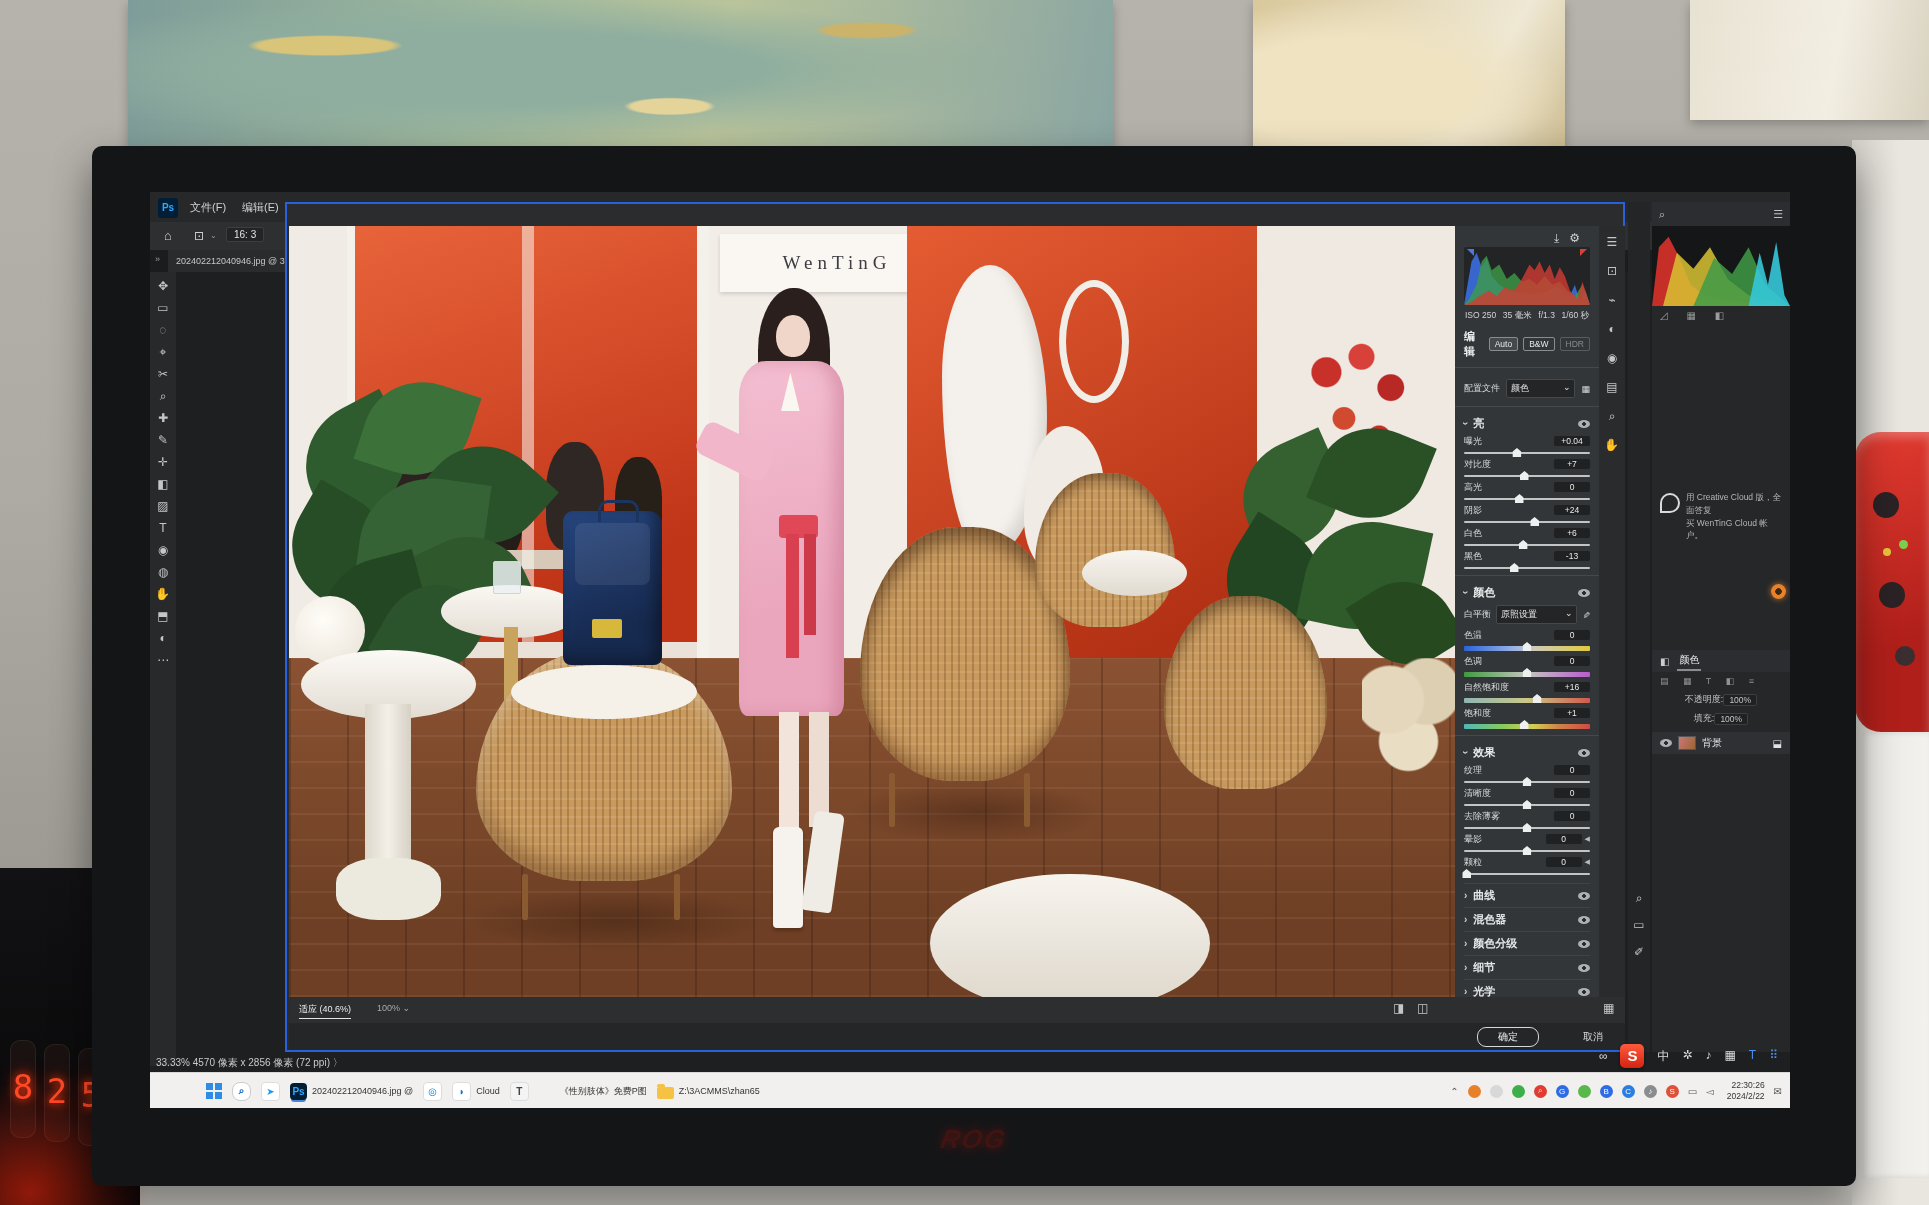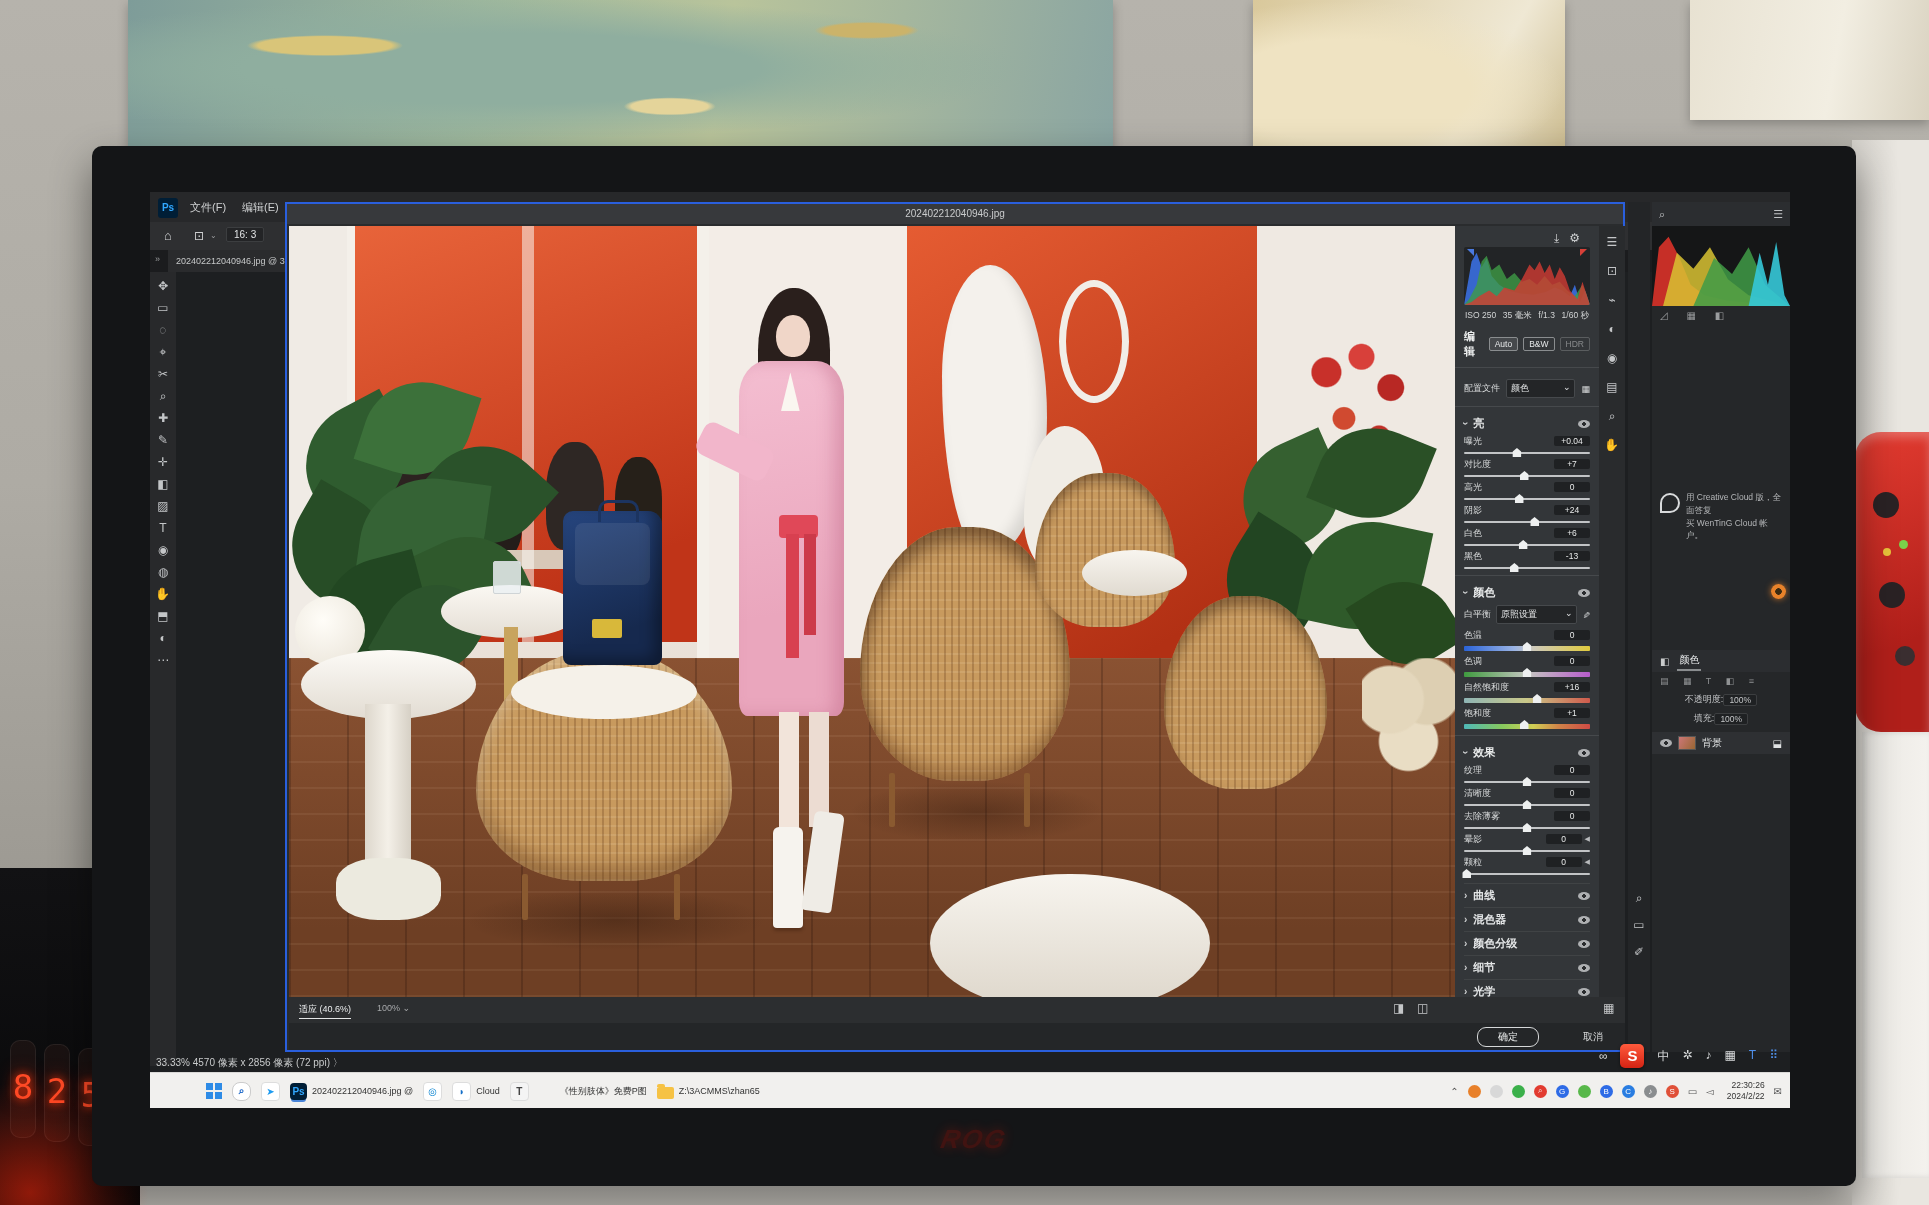--- a/index.html
+++ b/index.html
@@ -270,37 +270,39 @@
       </div>
       <div id="layer-row">
         <span class="eye"></span>
         <span id="layer-thumb"></span>
         <span style="flex:1;">背景</span>
         <span>⬓</span>
       </div>
     </div>
 
     <div class="abs" id="acr">
-      <div id="acr-title">202402212040946.jpg</div>
 
       <div id="acr-photo">
 
         <div class="ph" style="left:0;top:0;width:100%;height:60%;background:linear-gradient(#f2ece5,#e9e0d7);"></div>
         <div class="ph" style="left:5%;top:0;width:31%;height:54%;background:linear-gradient(160deg,#e8643a,#c03418 80%);"></div>
         <div class="ph" style="left:9%;top:28%;width:5%;height:14%;background:#2c2320;border-radius:45% 45% 30% 30%;"></div>
         <div class="ph" style="left:15%;top:30%;width:5%;height:13%;background:#241d1a;border-radius:45% 45% 30% 30%;"></div>
         <div class="ph" style="left:22%;top:28%;width:5%;height:14%;background:#2e2724;border-radius:45% 45% 30% 30%;"></div>
         <div class="ph" style="left:28%;top:30%;width:4%;height:12%;background:#262019;border-radius:45% 45% 30% 30%;"></div>
         <div class="ph" style="left:8%;top:42%;width:22%;height:2.5%;background:#d8c8b8;"></div>
         <div class="ph" style="left:4.5%;top:0;width:1.2%;height:54%;background:#f4f0ea;"></div>
         <div class="ph" style="left:20%;top:0;width:1%;height:54%;background:rgba(250,246,240,.55);"></div>
         <div class="ph" style="left:35%;top:0;width:1.4%;height:57%;background:#f4f0ea;"></div>
         <div class="ph" style="left:0;top:0;width:5%;height:58%;background:#f0ebe5;"></div>
         <div class="ph" style="left:36%;top:0;width:17%;height:56%;background:#f3ede7;"></div>
 
+        <div class="ph" style="left:37%;top:1%;width:20%;height:7.5%;background:#faf7f2;box-shadow:0 2px 4px rgba(0,0,0,.15);display:flex;align-items:center;justify-content:center;">
+          <span style="font-family:'Liberation Serif','DejaVu Serif',serif;font-size:19px;letter-spacing:5px;color:#3c3c42;">WenTinG</span>
+        </div>
 
         <div class="ph" style="left:53%;top:0;width:30%;height:60%;background:linear-gradient(150deg,#e55c32,#b23014 85%);"></div>
         <div class="ph" style="left:56%;top:5%;width:9%;height:38%;background:#f4f1ec;border-radius:46% 54% 58% 42%/38% 52% 48% 62%;box-shadow:inset -6px -8px 14px rgba(0,0,0,.12);"></div>
         <div class="ph" style="left:66%;top:7%;width:6%;height:16%;border:7px solid #f1ede7;border-radius:50%;box-sizing:border-box;"></div>
         <div class="ph" style="left:63%;top:26%;width:7%;height:20%;background:#f0ece5;border-radius:50% 50% 44% 56%/60% 44% 56% 40%;"></div>
 
         <div class="ph" style="left:83%;top:0;width:17%;height:62%;background:#efe9e2;"></div>
         <div class="ph" style="left:87%;top:13%;width:10%;height:20%;background:
           radial-gradient(circle at 20% 30%,#c8302a 0 10%,transparent 11%),
           radial-gradient(circle at 50% 20%,#d8403a 0 9%,transparent 10%),

